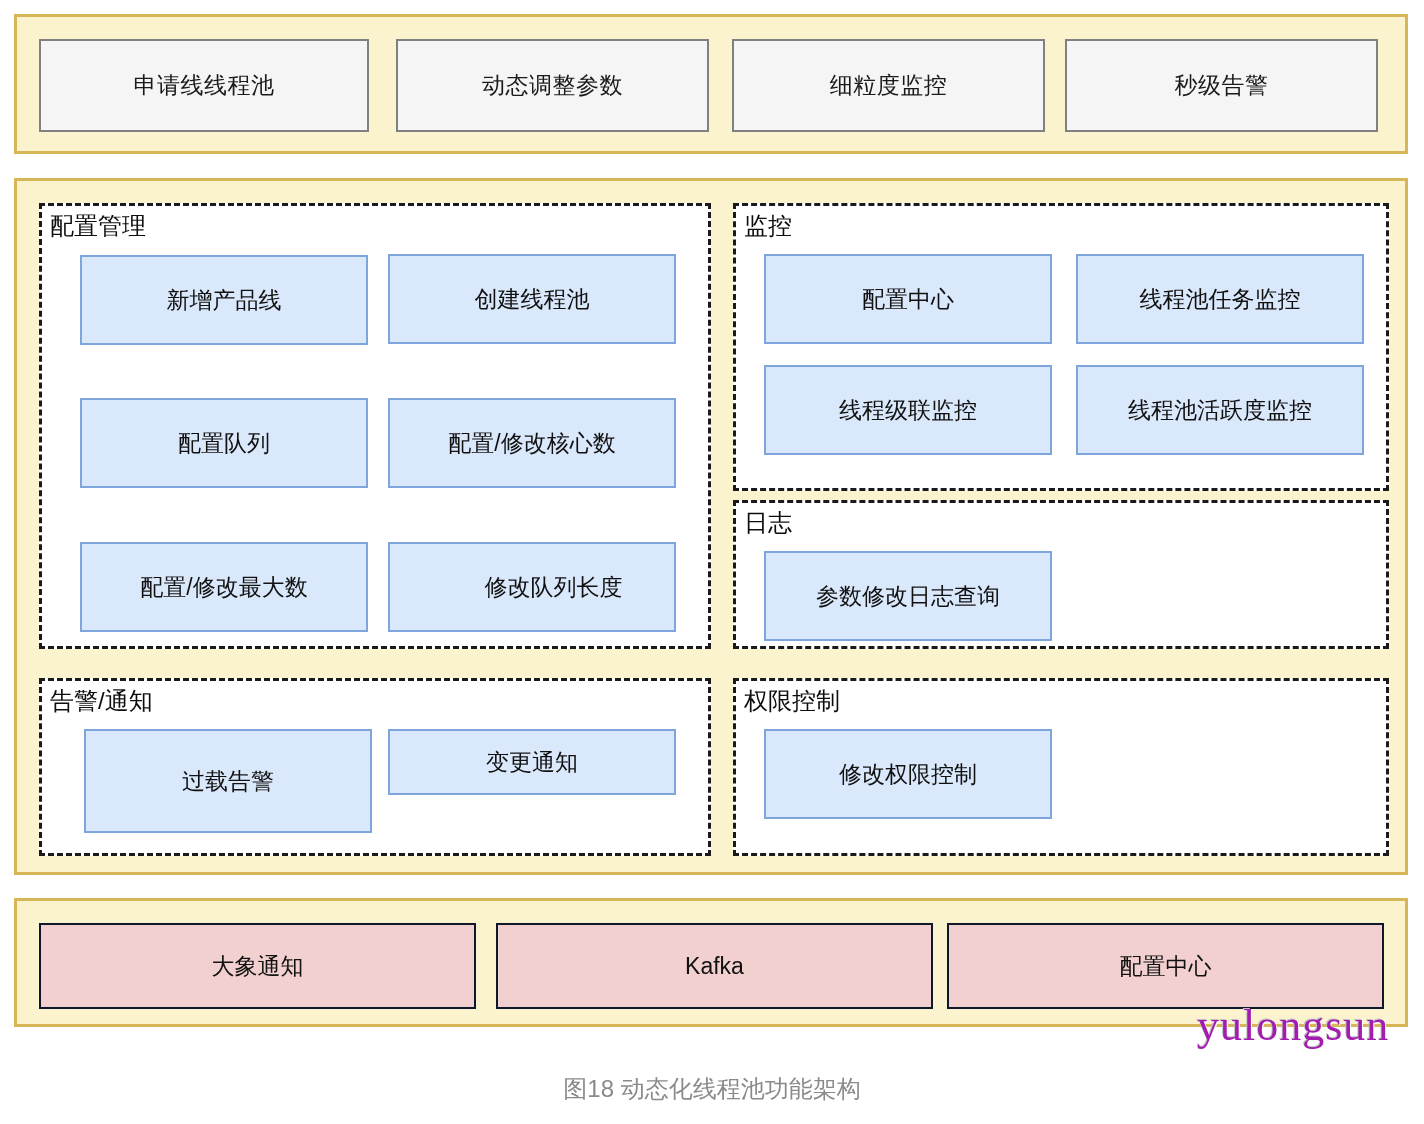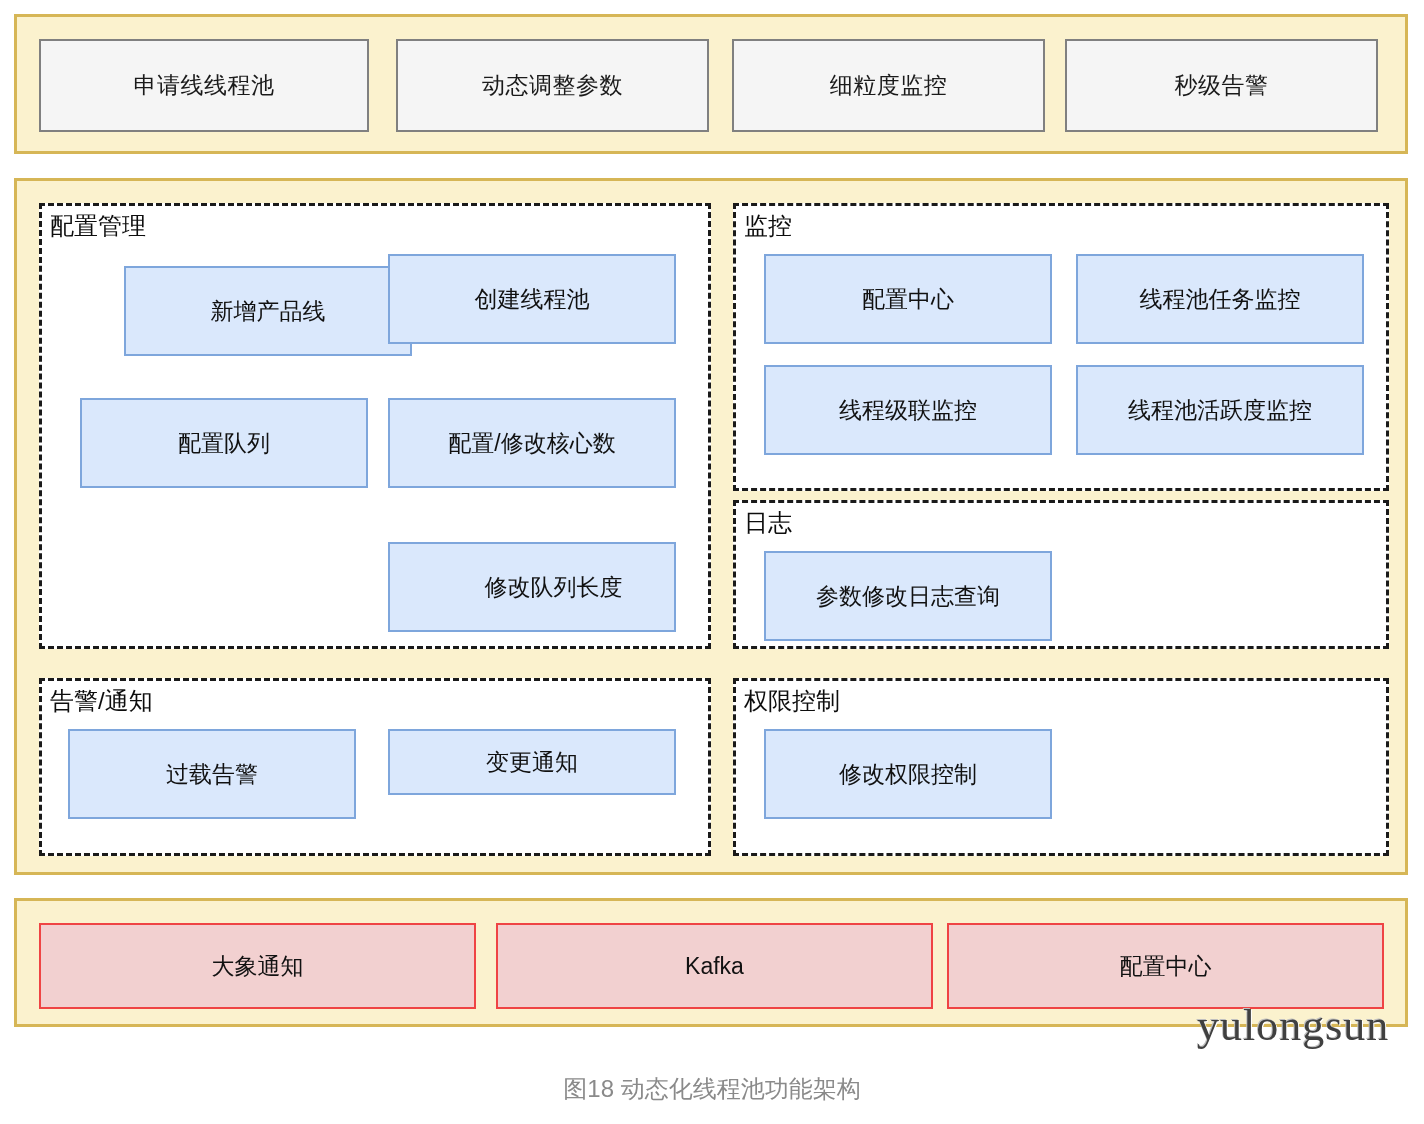--- a/index.html
+++ b/index.html
@@ -72,37 +72,37 @@
     justify-content: center;
     font-size: 23px;
     color: #111111;
     text-align: center;
   }
 
   
   .pink-box {
     position: absolute;
     background: #f2d0d0;
-    border: 2px solid #ef4444;
+    border: 2px solid #0f172a;
     box-sizing: border-box;
     display: flex;
     align-items: center;
     justify-content: center;
     font-size: 23px;
     color: #111111;
   }
 
   
   #watermark {
     position: absolute;
     left: 1197px;
     top: 1000px;
     font-family: "Liberation Serif", "DejaVu Serif", serif;
     font-size: 44px;
-    color: #404040;
+    color: #a21caf;
     letter-spacing: 1px;
     text-shadow: 1px 1px 0 #ffffff, -1px -1px 0 #bfbfbf;
     pointer-events: none;
     user-select: none;
     text-align: center;
   }
 
   
   #caption {
     position: absolute;
@@ -132,43 +132,46 @@
     <div class="grey-box" style="left:1048px; top:22px; width:313px; height:93px;">
       <span>秒级告警</span>
     </div>
   </div>
 
   <div class="band" id="band-middle">
 
     <div class="group" style="left:22px; top:22px; width:672px; height:446px;">
       <div class="group-title">配置管理</div>
 
-      <div class="blue-box" style="left:38px; top:60px; width:288px; height:90px;margin-left:44px;">
+      <div class="blue-box" style="left:38px; top:49px; width:288px; height:90px;">
         <span>新增产品线</span>
       </div>
       <div class="blue-box" style="left:346px; top:48px; width:288px; height:90px;">
         <span>创建线程池</span>
       </div>
 
       <div class="blue-box" style="left:38px; top:192px; width:288px; height:90px;">
         <span>配置队列</span>
       </div>
       <div class="blue-box" style="left:346px; top:192px; width:288px; height:90px;">
         <span>配置/修改核心数</span>
       </div>
 
+      <div class="blue-box" style="left:38px; top:336px; width:288px; height:90px;">
+        <span>配置/修改最大数</span>
+      </div>
       <div class="blue-box" style="left:346px; top:336px; width:288px; height:90px;padding-left:43px;">
         <span>修改队列长度</span>
       </div>
     </div>
 
     <div class="group" style="left:22px; top:497px; width:672px; height:178px;">
       <div class="group-title">告警/通知</div>
 
-      <div class="blue-box" style="left:26px; top:48px; width:288px; height:90px;">
+      <div class="blue-box" style="left:42px; top:48px; width:288px; height:104px;">
         <span>过载告警</span>
       </div>
       <div class="blue-box" style="left:346px; top:48px; width:288px; height:66px;">
         <span>变更通知</span>
       </div>
     </div>
 
     <div class="group" style="left:716px; top:22px; width:656px; height:288px;text-decoration:underline;">
       <div class="group-title">监控</div>
 

